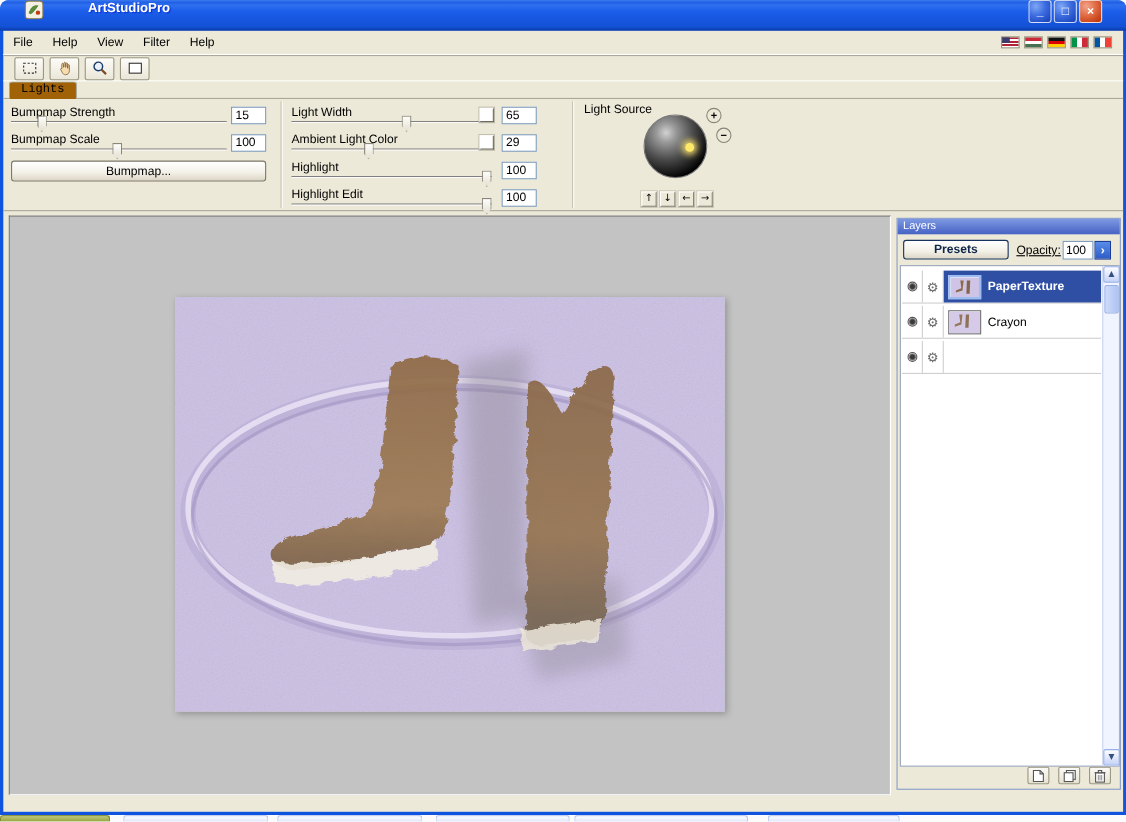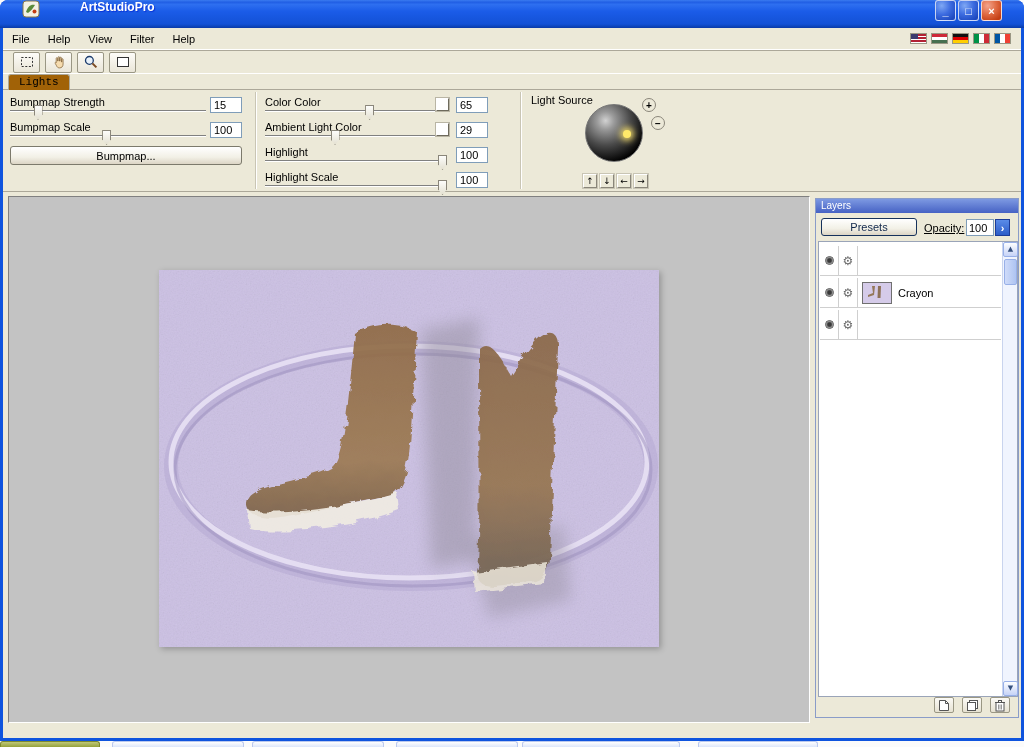--- a/index.html
+++ b/index.html
@@ -73,21 +73,21 @@
   .canvas { position:absolute; left:5px; top:168px; width:802px; height:527px; background:#C3C3C3;
             border:1px solid; border-color:#808080 #fff #fff #808080; overflow:hidden; }
   .artwork { position:absolute; left:150px; top:73px; width:500px; height:377px; box-shadow:2px 2px 6px rgba(0,0,0,.25); }
 
   
   .layers { position:absolute; left:812px; top:170px; width:204px; height:520px;
             background:#ECE9D8; border:1px solid #8a9cc8; }
   .layers-header { position:absolute; left:0; top:0; right:0; height:14px;
       background:linear-gradient(180deg,#7D99E2,#4662C4); color:#fff; font-size:10px; padding:1px 5px; }
   .presets-btn { position:absolute; left:5px; top:19px; width:96px; height:18px;
-                 border:1px solid #16325c; color:#10264a; font-weight:normal; }
+                 border:1px solid #16325c; color:#10264a; font-weight:bold; }
   .opacity-label { position:absolute; left:108px; top:23px;text-decoration:underline; }
   .opacity-input { position:absolute; left:150px; top:20px; width:28px; height:17px;
                    border:1px solid #7F9DB9; background:#fff; font:11px "Liberation Sans",sans-serif; padding:0 2px; }
   .opacity-spin { position:absolute; left:179px; top:20px; width:15px; height:17px; padding:0;
                   background:linear-gradient(180deg,#5A8CE8,#2C5CC8); border:1px solid #1C3C98;
                   color:#fff; font:bold 11px/14px "Liberation Sans",sans-serif; }
   .layer-list { position:absolute; left:2px; top:42px; width:200px; height:456px; background:#fff;
                 border:1px solid #9aa4b8; }
   .layer-row { position:absolute; left:1px; width:181px; height:30px; display:flex; background:#fff;
                border-bottom:1px solid #cfcfcf; }
@@ -192,41 +192,41 @@
           <input class="numbox" style="left: 207px; top: 7px;" value="15">
 
           <div class="slabel" style="left:7px; top:31px">Bumpmap Scale</div>
           <div class="strack" style="left:7px; top:45px; width:196px">
             <div class="sthumb" style="left:47%"></div>
           </div>
           <input class="numbox" style="left: 207px; top: 32px;" value="100">
 
           <button class="xpbtn" style="position:absolute; left:7px; top:56px; width:232px; height:19px">Bumpmap...</button>
 
-          <div class="slabel" style="left:262px; top:6px">Color Color</div>
+          <div class="slabel" style="left:262px; top:6px">Light Width</div>
           <div class="strack" style="left:262px; top:20px; width:182px">
             <div class="sthumb" style="left:55%"></div>
           </div>
           <span class="swatch" style="left:433px; top:8px"></span>
           <input class="numbox" style="left: 453px; top: 7px;" value="65">
 
           <div class="slabel" style="left:262px; top:31px">Ambient Light Color</div>
           <div class="strack" style="left:262px; top:45px; width:182px">
             <div class="sthumb" style="left:36%"></div>
           </div>
           <span class="swatch" style="left:433px; top:33px"></span>
           <input class="numbox" style="left: 453px; top: 32px;" value="29">
 
           <div class="slabel" style="left:262px; top:56px">Highlight</div>
           <div class="strack" style="left:262px; top:70px; width:182px">
             <div class="sthumb" style="left:calc(100% - 9px)"></div>
           </div>
           <input class="numbox" style="left: 453px; top: 57px;" value="100">
 
-          <div class="slabel" style="left:262px; top:81px">Highlight Scale</div>
+          <div class="slabel" style="left:262px; top:81px">Highlight Edit</div>
           <div class="strack" style="left:262px; top:95px; width:182px">
             <div class="sthumb" style="left:calc(100% - 9px)"></div>
           </div>
           <input class="numbox" style="left: 453px; top: 82px;" value="100">
 
           <div class="slabel" style="left:528px; top:4px">Light Source</div>
           <div class="ls-ball" style="left:582px; top:14px">
             <div class="ls-dot"></div>
           </div>
           <button class="roundbtn" style="left:639px; top:8px">+</button>
@@ -295,20 +295,30 @@
 
         <div class="layer-list">
 
           <div class="layer-row" style="top:4px">
             <div class="cell eye">
                 <span class="eyedot"></span>
               </div>
             <div class="cell opts">
                 <span>⚙</span>
               </div>
+            <div class="rowmain selected">
+              <span class="thumb">
+                <svg width="28" height="20" viewBox="0 0 28 20">
+                    <rect width="28" height="20" fill="#CFC4E6"></rect>
+                    <path d="M9 3 L12 3 L11 12 L5 14 L5 12 L10 10 Z" fill="#8A6A48"></path>
+                    <path d="M15 3 L18 3 L17.5 15 L14.5 15 Z" fill="#83664A"></path>
+                  </svg>
+              </span>
+              <span>PaperTexture</span>
+            </div>
           </div>
 
           <div class="layer-row" style="top:36px">
             <div class="cell eye">
                 <span class="eyedot"></span>
               </div>
             <div class="cell opts">
                 <span>⚙</span>
               </div>
             <div class="rowmain">

